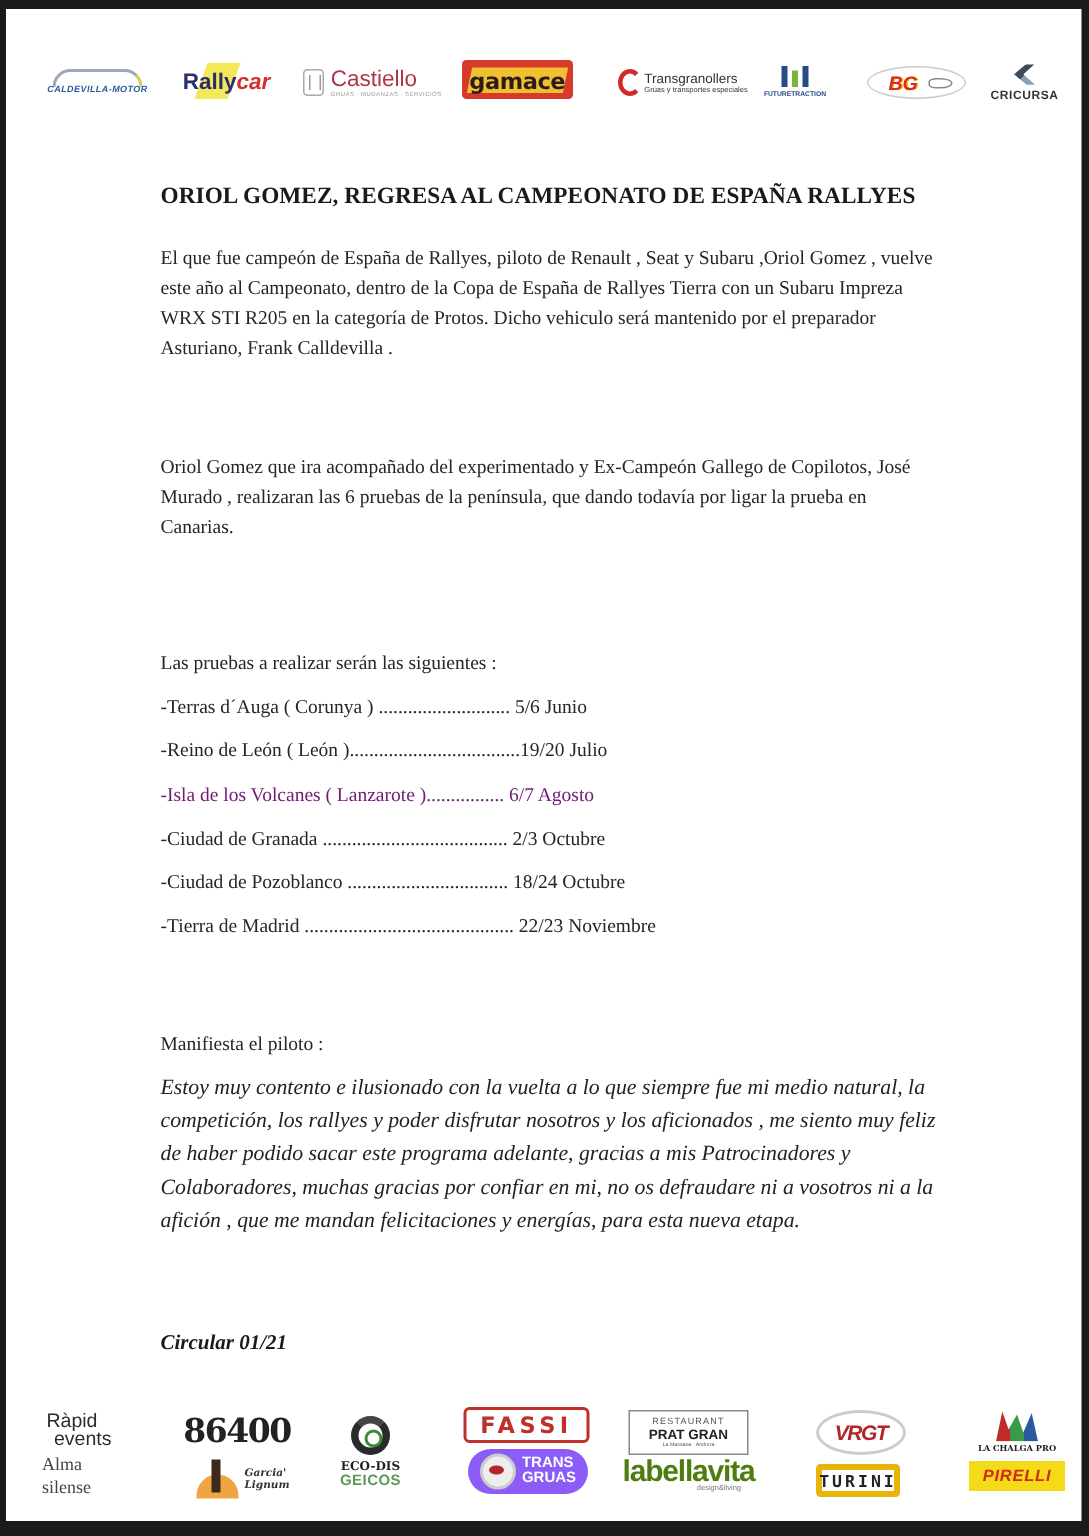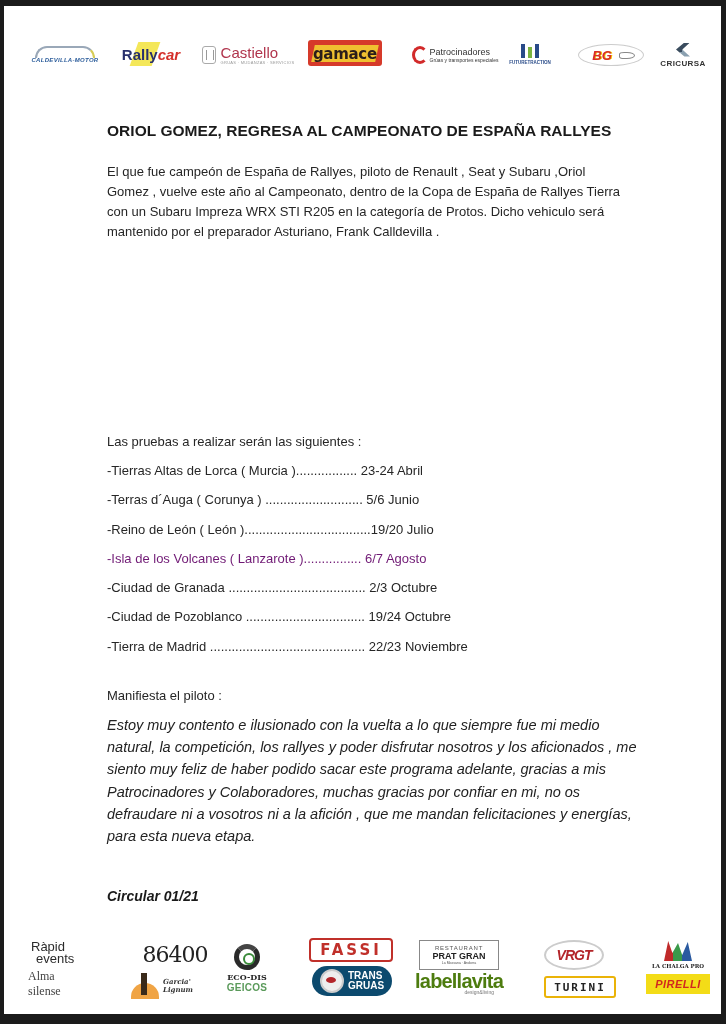--- a/index.html
+++ b/index.html
@@ -38,64 +38,64 @@
     .lg-future .ic::after { content:""; position:absolute; left:3px; top:3px; width:4px; height:11px; background:#7ab340; }
     .lg-future .t { font-size: 4.5px; color: #284a88; font-weight:bold; margin-top:2px; }
     .lg-bg { left: 574px; top: 38px; width: 66px; height: 22px; border: 1px solid #ccc; border-radius: 50%; }
     .lg-bg .t { font-size: 13px; font-weight: bold; font-style: italic; color: #d92a2a; text-shadow: 1px 0 #f2c800; margin-right: 18px; }
     .lg-bg .heli { position:absolute; right:8px; top:7px; width:16px; height:7px; border:1px solid #888; border-radius: 40% 60% 60% 40%; }
     .lg-cri { left: 650px; top: 34px; width: 58px; height: 30px; flex-direction: column; }
     .lg-cri .ic { width: 14px; height: 14px; background: linear-gradient(135deg, #3a4c5e 50%, #8aa0b0 50%); clip-path: polygon(0 50%, 60% 0, 100% 0, 45% 50%, 100% 100%, 60% 100%); }
     .lg-cri .t { font-size: 8px; color: #333; font-weight: bold; letter-spacing: 0.4px; margin-top: 2px; }
 
     
-    .doc { position: absolute; left: 103px; font-size: 13px; color: #262626; line-height: 20px; font-family: Liberation Sans, sans-serif; }
+    .doc { position: absolute; left: 103px; font-size: 13px; color: #262626; line-height: 20px; font-family: Liberation Serif, serif; }
     .title { top: 115px; font-size: 15.5px; font-weight: bold; color: #1a1a1a; letter-spacing: 0.05px; }
     .p1 { top: 156px; width: 520px; }
     .p2 { top: 295px; width: 520px; }
     .p3 { top: 394px; margin-top: 32px; }
     .races { top: 450px; }
     .race { height: 29.3px; line-height: 29.3px; white-space: nowrap; }
     .race.red { color: #701a75; }
     .manif { top: 680px; }
     .quote { top: 708px; width: 530px; font-style: italic; font-size: 14.5px; line-height: 22.2px; color: #222; }
     .circ { top: 880px; font-style: italic; font-weight: bold; font-size: 14px; color: #1a1a1a; }
 
     
     .flogo { position: absolute; display: flex; align-items: center; justify-content: center; flex-direction: column; }
     .f-rapid { left: 24px; top: 930px; width: 56px; height: 34px; }
     .f-rapid .t { font-size: 13px; color: #2b2b2b; line-height: 12px; text-align: left; width: 50px; }
     .f-rapid .t2 { font-size: 13px; color: #2b2b2b; line-height: 12px; text-align: left; width: 50px; padding-left: 5px; }
     .f-alma { left: 24px; top: 968px; width: 58px; height: 20px; font-family: "Liberation Serif", serif; font-size: 12px; color: #444; }
-    .f-86400 { left: 136px; top: 930px; width: 70px; height: 36px; font-family: "DejaVu Serif", serif; font-size: 22px; font-weight: normal; color: #222; letter-spacing: -1px; }
+    .f-86400 { left: 119px; top: 930px; width: 70px; height: 36px; font-family: "DejaVu Serif", serif; font-size: 22px; font-weight: bold; color: #222; letter-spacing: -1px; }
     .f-garcia { left: 120px; top: 966px; width: 76px; height: 28px; flex-direction: row; }
     .f-garcia .circ2 { width: 28px; height: 16px; background: #f0a444; border-radius: 14px 14px 0 0; position: relative; margin-right: 4px; margin-top: 10px; }
     .f-garcia .circ2::after { content:""; position:absolute; left:10px; top:-10px; width:6px; height:22px; background:#3a2a1a; }
     .f-garcia .col { display:flex; flex-direction:column; font-family: "DejaVu Serif", serif; font-size: 7px; font-style: italic; font-weight: bold; color: #333; line-height: 8px; }
     .f-eco { left: 215px; top: 930px; width: 56px; height: 64px; }
     .f-eco .ic { width: 26px; height: 26px; border: 5px solid #2a2a2a; border-radius: 50%; border-top-color: #444; border-right-color: #2a2a2a; position:relative; }
     .f-eco .ic::after { content:""; position:absolute; left:4px; top:4px; width:8px; height:8px; border:2px solid #3a8a3a; border-radius:50%; }
     .f-eco .t { font-family: "DejaVu Serif", serif; font-size: 8px; font-weight: bold; color: #222; margin-top: 2px; }
     .f-eco .t2 { font-size: 10px; font-weight: bold; color: #5a9a5a; letter-spacing: 0.3px; }
     .f-fassi { left: 305px; top: 932px; width: 84px; height: 24px; border: 2px solid #c0302a; border-radius: 4px; }
     .f-fassi .t { font-size: 15px; font-weight: bold; color: #c0302a; letter-spacing: 3px; font-family: "DejaVu Sans", sans-serif; }
-    .f-tgru { left: 308px; top: 960px; width: 80px; height: 30px; background: #0c4a6e; border-radius: 15px; flex-direction: row; }
+    .f-tgru { left: 308px; top: 960px; width: 80px; height: 30px; background: #8b5cf6; border-radius: 15px; flex-direction: row; }
     .f-tgru .ball { width: 24px; height: 24px; border-radius: 50%; background: #eee; border: 2px solid #ccc; margin-right: 4px; position:relative; }
     .f-tgru .ball::after { content:""; position:absolute; left:4px; top:6px; width:10px; height:6px; background:#b3252a; border-radius:50%; }
     .f-tgru .col { display:flex; flex-direction:column; font-size: 10px; font-weight: bold; color: #fff; line-height: 10px; }
     .f-prat { left: 415px; top: 934px; width: 80px; height: 30px; border: 1.5px solid #888; }
     .f-prat .s { font-size: 6px; color: #555; letter-spacing: 0.8px; }
     .f-prat .t { font-size: 9px; font-weight: bold; color: #222; line-height: 10px; }
     .f-prat .s2 { font-size: 3.5px; color: #555; }
     .f-bella { left: 412px; top: 966px; width: 86px; height: 24px; }
     .f-bella .t { font-size: 20px; font-weight: bold; color: #4d7c0f; letter-spacing: -0.8px; line-height: 15px; }
     .f-bella .s { font-size: 5px; color: #777; align-self: flex-end; margin-right: 8px; }
     .f-vrgt { left: 540px; top: 934px; width: 60px; height: 30px; border: 2px solid #ccc; border-radius: 50%; }
     .f-vrgt .t { font-size: 14px; font-weight: bold; font-style: italic; color: #b3252a; letter-spacing: -1px; }
-    .f-turini { left: 540px; top: 970px; width: 72px; height: 22px; border: 2px solid #eab308; border-radius: 3px; }
+    .f-turini { left: 540px; top: 970px; width: 56px; height: 22px; border: 4px solid #eab308; border-radius: 3px; }
     .f-turini .t { font-size: 11px; font-weight: bold; color: #222; letter-spacing: 2px; font-family: "DejaVu Sans Mono", monospace; }
     .f-chalga { left: 644px; top: 934px; width: 60px; height: 30px; }
     .f-chalga .ic { width: 28px; height: 20px; background: linear-gradient(90deg, #c02a2a 0 33%, #3a9a4a 33% 66%, #2a5aa0 66%); clip-path: polygon(0 100%, 15% 0, 30% 60%, 50% 10%, 65% 70%, 85% 5%, 100% 100%); }
     .f-chalga .t { font-family: "DejaVu Serif", serif; font-size: 5.5px; font-weight: bold; color: #222; margin-top: 2px; }
     .f-pirelli { left: 642px; top: 968px; width: 64px; height: 20px; background: #f3dc17; }
     .f-pirelli .t { font-size: 11px; font-weight: bold; color: #d2281e; letter-spacing: 0.5px; font-style: italic; }
   </style>
 </head>
 <body>
 
@@ -118,48 +118,48 @@
     </div>
   </div>
   <div class="logo lg-gamace">
     <div class="inner">
         <span class="t">gamace</span>
       </div>
   </div>
   <div class="logo lg-trans">
     <div class="ic"></div>
     <div class="col">
-      <span class="t">Patrocinadores</span>
+      <span class="t">Transgranollers</span>
       <span class="s">Grúas y transportes especiales</span>
     </div>
   </div>
   <div class="logo lg-future">
     <div class="ic"></div>
     <span class="t">FUTURETRACTION</span>
   </div>
   <div class="logo lg-bg">
     <span class="t">BG</span>
     <div class="heli"></div>
   </div>
   <div class="logo lg-cri">
     <div class="ic"></div>
     <span class="t">CRICURSA</span>
   </div>
 
   <div class="doc title">ORIOL GOMEZ, REGRESA AL CAMPEONATO DE ESPAÑA RALLYES</div>
   <div class="doc p1">El que fue campeón de España de Rallyes, piloto de Renault , Seat y Subaru ,Oriol Gomez , vuelve este año al Campeonato, dentro de la Copa de España de Rallyes Tierra con un Subaru Impreza WRX STI R205 en la categoría de Protos. Dicho vehiculo será mantenido por el preparador Asturiano, Frank Calldevilla .</div>
+  <div class="doc p2">Oriol Gomez que ira acompañado del experimentado y Ex-Campeón Gallego de Copilotos, José Murado , realizaran las 6 pruebas de la península, que dando todavía por ligar la prueba en Canarias.</div>
   <div class="doc p3">Las pruebas a realizar serán las siguientes :</div>
 
   <div class="doc races">
-    <div class="race">-Tierras Altas de Lorca  ( Murcia )................. 23-24 Abril</div>
     <div class="race">-Terras d´Auga  ( Corunya ) ...........................  5/6  Junio</div>
     <div class="race">-Reino de León ( León )...................................19/20 Julio</div>
     <div class="race red">-Isla de los Volcanes ( Lanzarote )................  6/7 Agosto</div>
     <div class="race">-Ciudad de Granada ......................................  2/3 Octubre</div>
-    <div class="race">-Ciudad de Pozoblanco ................................. 19/24 Octubre</div>
+    <div class="race">-Ciudad de Pozoblanco ................................. 18/24 Octubre</div>
     <div class="race">-Tierra de Madrid ........................................... 22/23 Noviembre</div>
   </div>
 
   <div class="doc manif">Manifiesta el piloto :</div>
   <div class="doc quote">Estoy muy contento e ilusionado con la vuelta a lo que siempre fue mi medio natural, la competición, los rallyes y poder disfrutar nosotros y los aficionados , me siento muy feliz de haber podido sacar este programa adelante, gracias a mis Patrocinadores y Colaboradores, muchas gracias por confiar en mi, no os defraudare ni a vosotros ni a la afición , que me mandan felicitaciones y energías, para esta nueva etapa.</div>
   <div class="doc circ">Circular 01/21</div>
 
   <div class="flogo f-rapid">
     <span class="t">Ràpid</span>
     <span class="t2">events</span>

